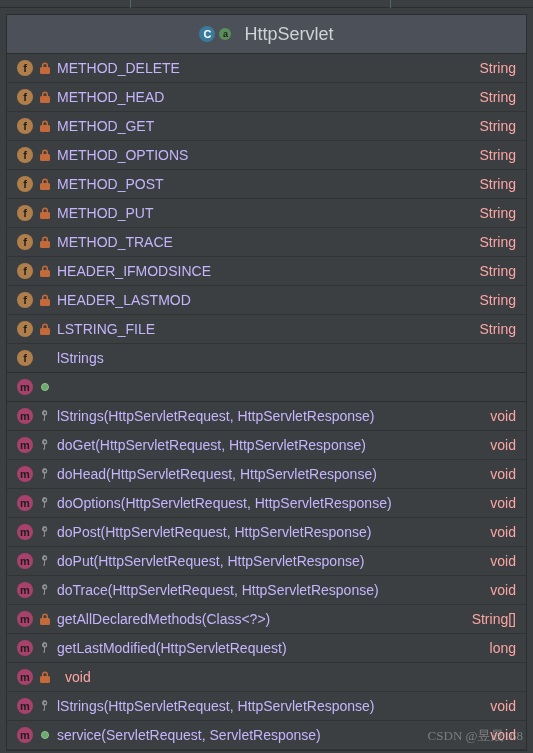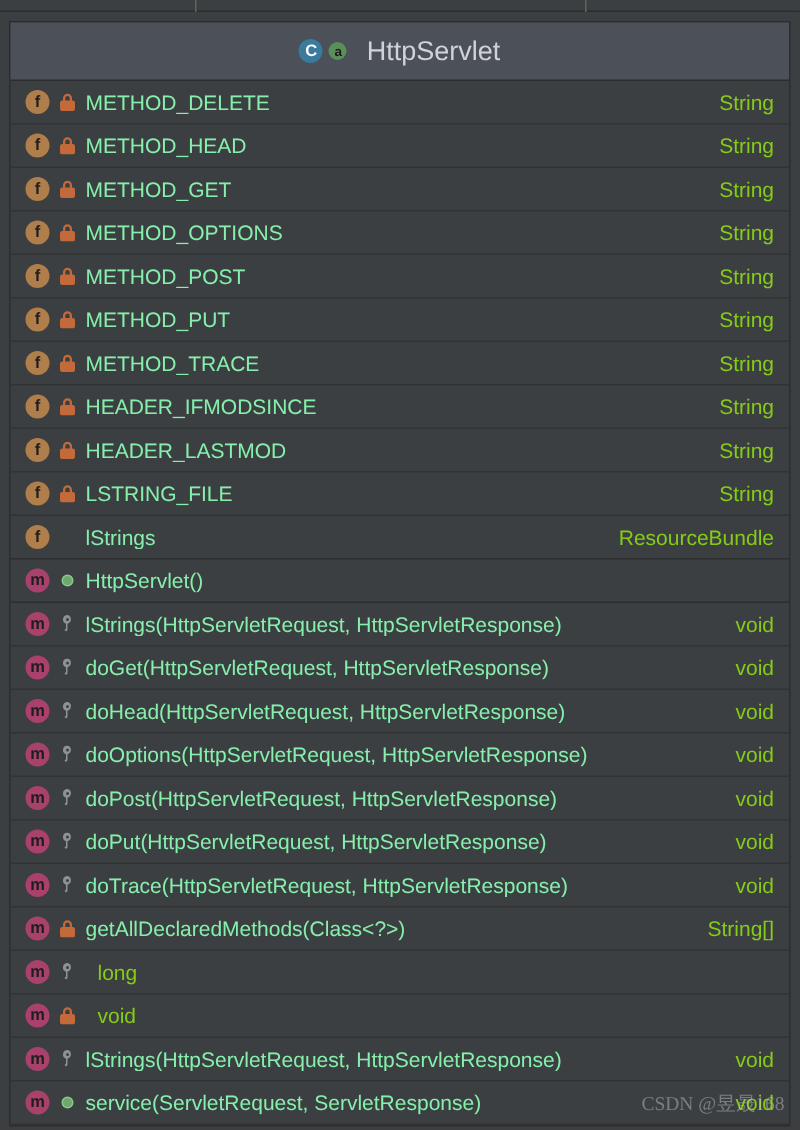--- a/index.html
+++ b/index.html
@@ -58,27 +58,27 @@
     display: flex;
     align-items: center;
     padding: 4px 10px;
     border-bottom: 1px solid #313335;
     min-height: 29px;
     gap: 6px;
   }
   .row.section-end { border-bottom: 1px solid #2b2d2f; }
   .name {
     flex: 1;
-    color: #86efac;
+    color: #c4b5fd;
     white-space: nowrap;
     overflow: hidden;
     text-overflow: ellipsis;
   }
   .type {
-    color: #84cc16;
+    color: #fca5a5;
     white-space: nowrap;
     margin-left: 8px;
   }
   .icon {
     width: 16px; height: 16px;
     display: inline-flex;
     align-items: center;
     justify-content: center;
     font-size: 11px;
     font-weight: bold;
@@ -234,29 +234,27 @@
             <path fill="#c46a3a" d="M2 5V3.5a3 3 0 016 0V5h.5A1.5 1.5 0 0110 6.5v4A1.5 1.5 0 018.5 12h-7A1.5 1.5 0 010 10.5v-4A1.5 1.5 0 011.5 5H2zm1.5 0h3V3.5a1.5 1.5 0 00-3 0V5z"></path>
           </svg>
         </span>
       <span class="name">LSTRING_FILE</span>
       <span class="type">String</span>
     </div>
     <div class="row section-end">
       <span class="icon icon-field">f</span>
       <span class="badge"></span>
       <span class="name">lStrings</span>
-      <span class="type">ResourceBundle</span>
     </div>
 
     <div class="row section-end">
       <span class="icon icon-method">m</span>
       <span class="badge">
           <span class="badge-dot" style="background:#6fa86f;border-color:#8ac98a"></span>
         </span>
-      <span class="name">HttpServlet()</span>
     </div>
 
     <div class="row">
       <span class="icon icon-method">m</span>
       <span class="badge badge-key">
           <svg viewBox="0 0 10 12">
             <path fill="#8e9196" d="M5 0a3 3 0 00-1 5.83V9l-1 1 1 1 1-1V5.83A3 3 0 005 0zm0 2a1 1 0 110 2 1 1 0 010-2z"></path>
           </svg>
         </span>
       <span class="name">lStrings(HttpServletRequest, HttpServletResponse)</span>
@@ -332,20 +330,21 @@
       <span class="name">getAllDeclaredMethods(Class&lt;?&gt;)</span>
       <span class="type">String[]</span>
     </div>
     <div class="row">
       <span class="icon icon-method">m</span>
       <span class="badge badge-key">
           <svg viewBox="0 0 10 12">
             <path fill="#8e9196" d="M5 0a3 3 0 00-1 5.83V9l-1 1 1 1 1-1V5.83A3 3 0 005 0zm0 2a1 1 0 110 2 1 1 0 010-2z"></path>
           </svg>
         </span>
+      <span class="name">getLastModified(HttpServletRequest)</span>
       <span class="type">long</span>
     </div>
     <div class="row">
       <span class="icon icon-method">m</span>
       <span class="badge badge-lock">
           <svg viewBox="0 0 10 12">
             <path fill="#c46a3a" d="M2 5V3.5a3 3 0 016 0V5h.5A1.5 1.5 0 0110 6.5v4A1.5 1.5 0 018.5 12h-7A1.5 1.5 0 010 10.5v-4A1.5 1.5 0 011.5 5H2zm1.5 0h3V3.5a1.5 1.5 0 00-3 0V5z"></path>
           </svg>
         </span>
       <span class="type">void</span>

